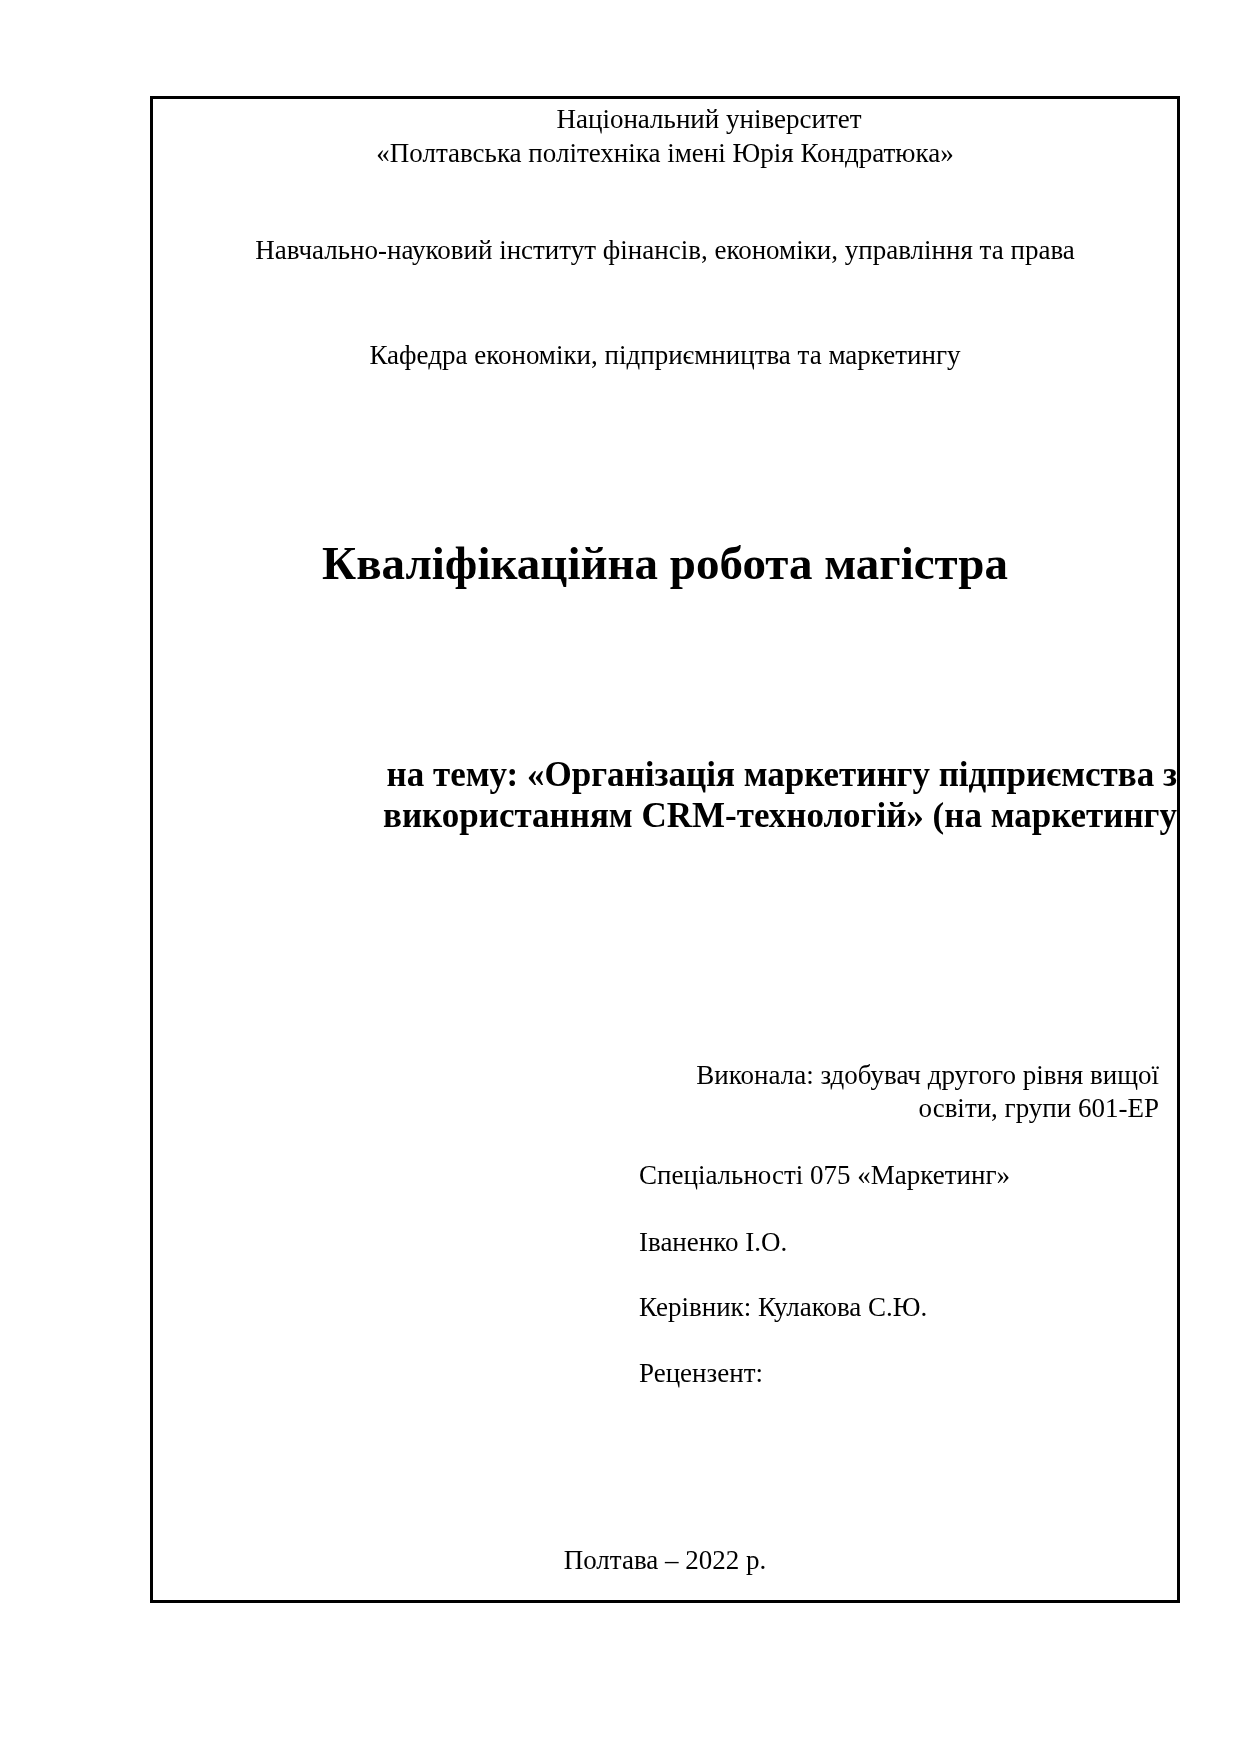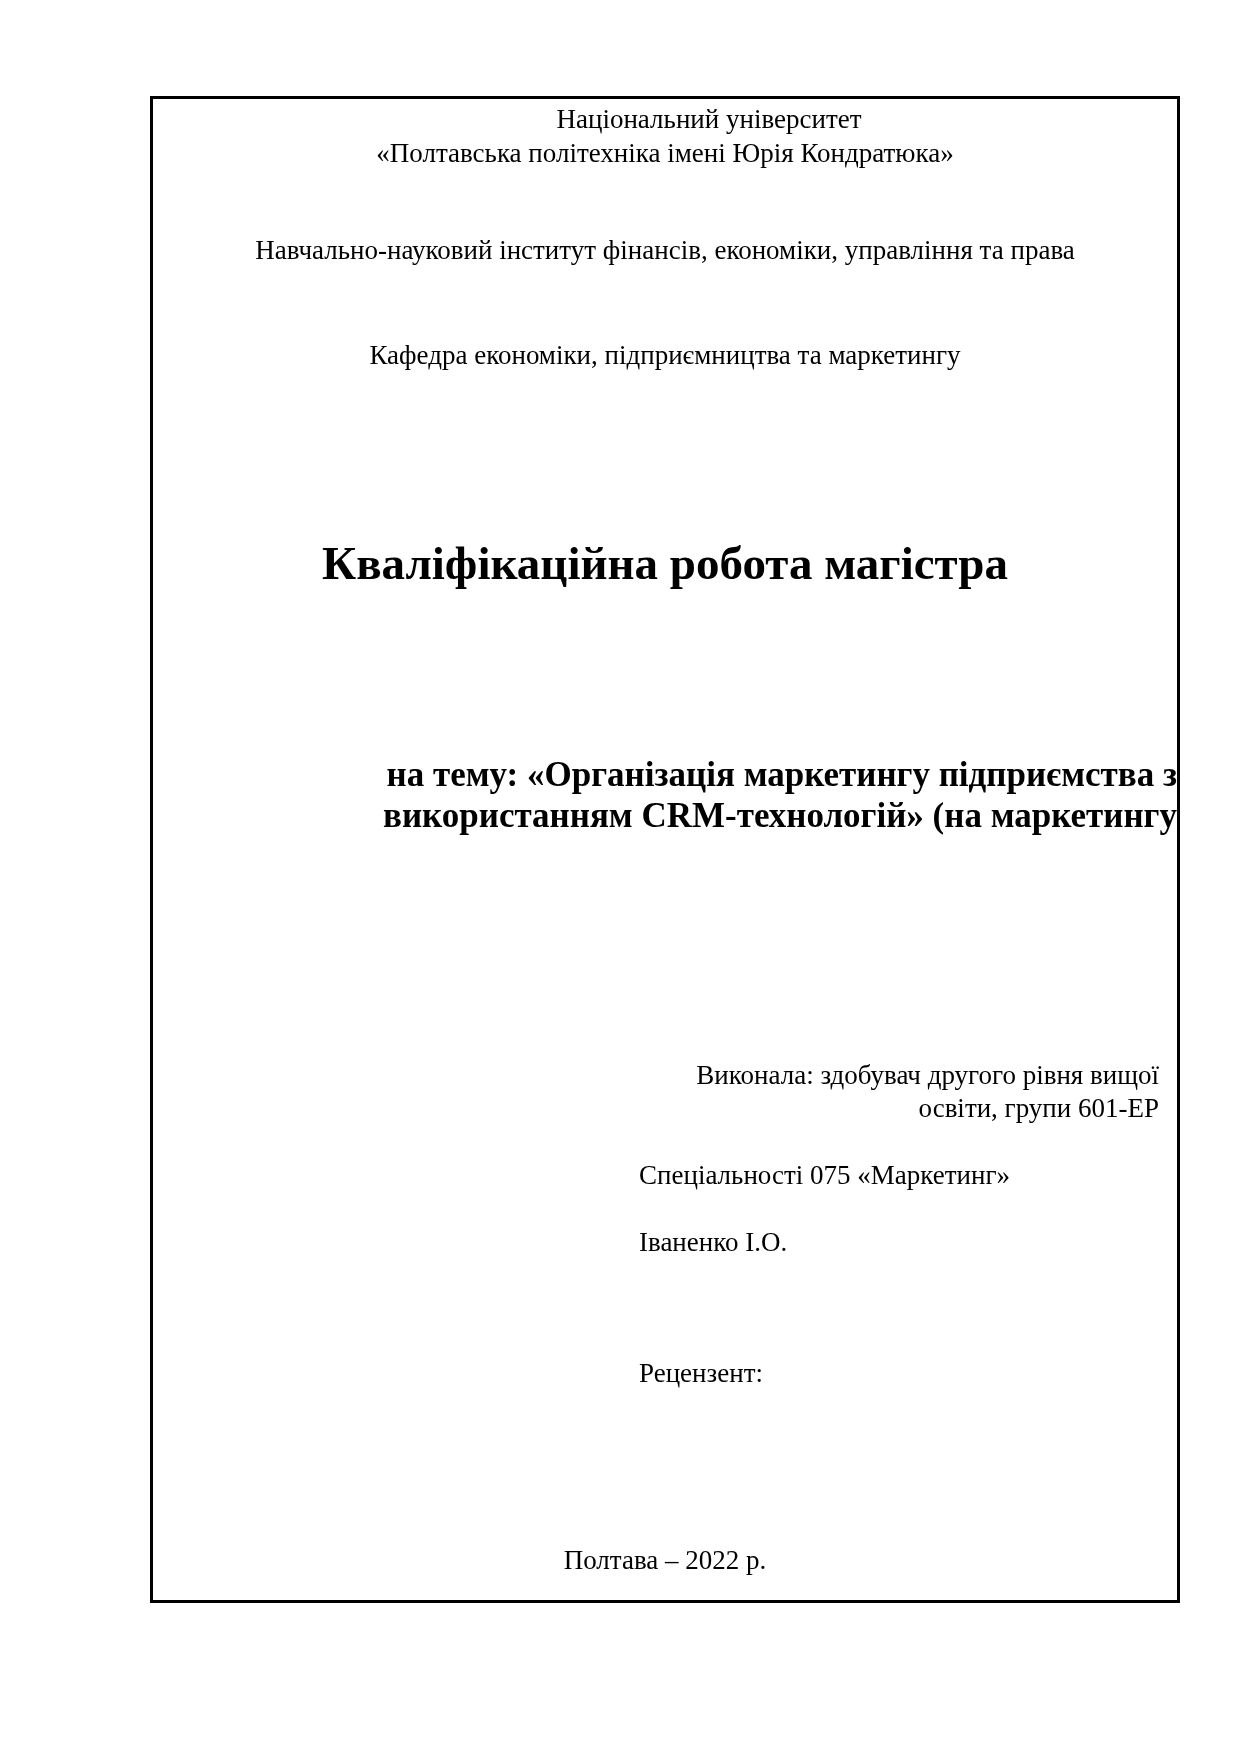--- a/index.html
+++ b/index.html
@@ -83,18 +83,19 @@
 
   <div class="info" style="top:960px;">
     <div>Виконала: здобувач другого рівня вищої</div>
     <div>освіти, групи 601-ЕР</div>
   </div>
 
   <div class="info" style="top:1060px;">Спеціальності 075 «Маркетинг»</div>
 
   <div class="info" style="top:1127px;">Іваненко І.О.</div>
 
+  <div class="info" style="top:1192px;">Керівник: Кулакова С.Ю.</div>
 
   <div class="info" style="top:1258px;">Рецензент:</div>
 
   <div class="line" style="top:1445px;">Полтава – 2022 р.</div>
 
 </div>
 
 </body></html>

